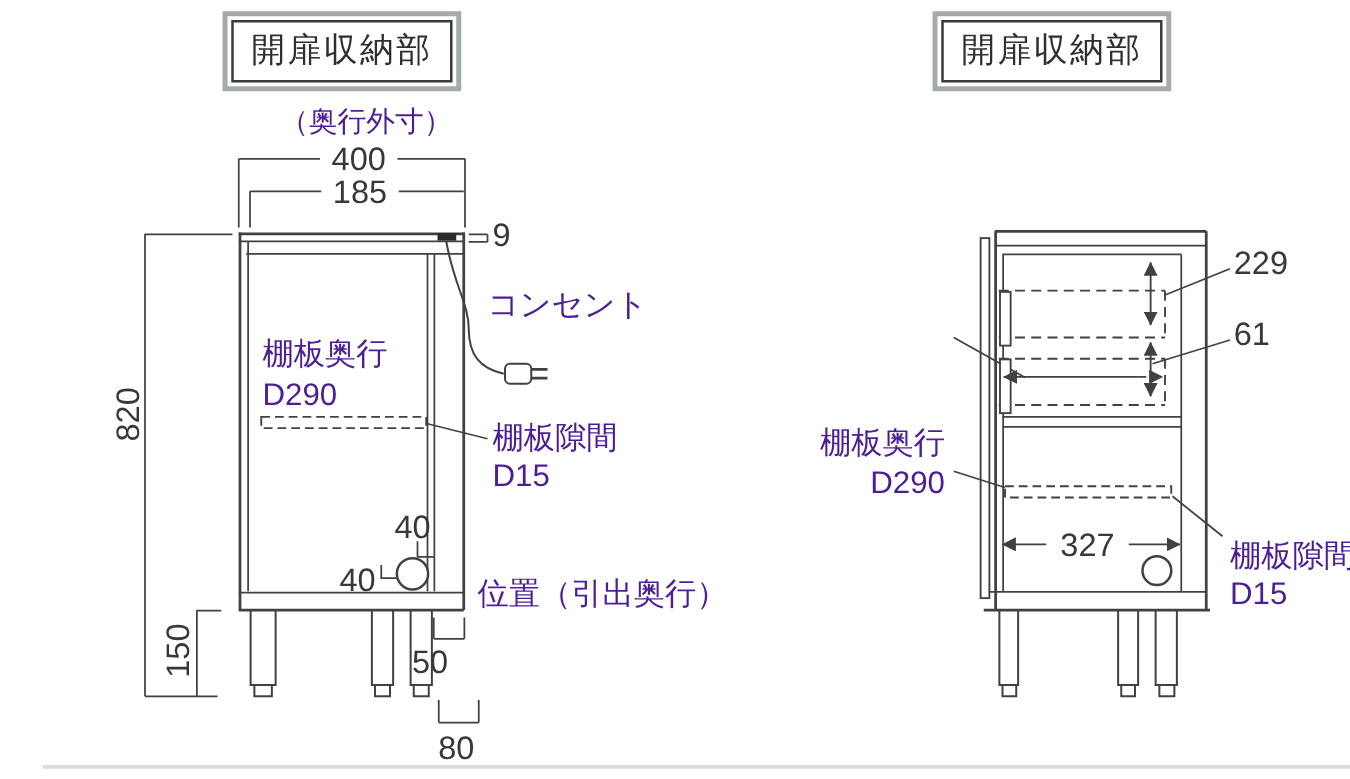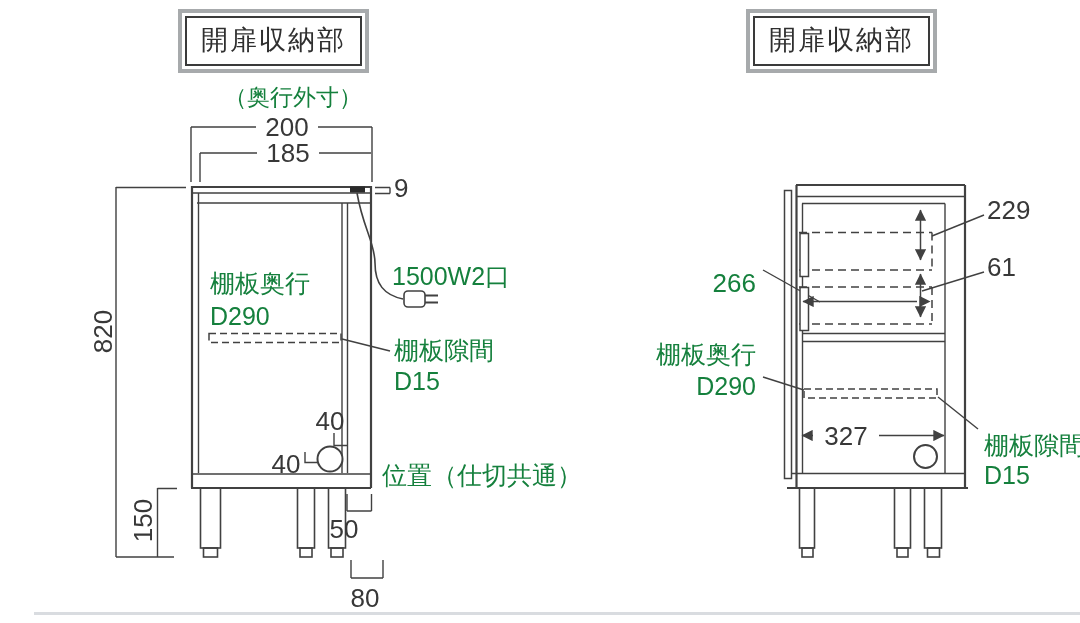--- a/index.html
+++ b/index.html
@@ -1,21 +1,21 @@
 <!DOCTYPE html>
 <html><head>
 <meta charset="utf-8">
 <style>
   html,body{margin:0;padding:0;background:#ffffff;}
   #canvas{
     position:relative;width:1080px;height:623px;background:#ffffff;overflow:hidden;
     font-family:Liberation Sans, sans-serif;color:#383838;margin-left:34px;
   }
   svg{position:absolute;left:0;top:0;z-index:1;}
-  .lbl{position:absolute;z-index:2;font-size:25px;line-height:1.25;color:#15803d;white-space:nowrap;}
+  .lbl{position:absolute;z-index:2;font-size:25px;line-height:1.25;color:#4c1d95;white-space:nowrap;}
   .num{position:absolute;z-index:2;font-size:26px;color:#383838;white-space:nowrap;}
   .bgw{background:#ffffff;padding:0 5px;}
   .ctr{text-align:center;}
   .rgt{text-align:right;}
   .rot{transform:rotate(-90deg);transform-origin:center center;text-align:center;}
   .titlebox{
     position:absolute;z-index:2;border:4px solid #a7aaac;background:#ffffff;padding:3px;
   }
   .titlebox .inner{
     border:2px solid #3a3a3a;padding:4px 14px 6px 14px;font-size:27px;letter-spacing:2px;
@@ -149,51 +149,50 @@
 
   <div class="titlebox" style="left:144px;top:9px;">
     <div class="inner">開扉収納部</div>
   </div>
   <div class="titlebox" style="left:712px;top:9px;">
     <div class="inner">開扉収納部</div>
   </div>
 
   <div class="lbl" style="left:190px;top:83px;font-size:23px;">（奥行外寸）</div>
 
-  <div class="num bgw ctr" style="left:222px;top:112px;width:52px;">200</div>
+  <div class="num bgw ctr" style="left:222px;top:112px;width:52px;">400</div>
   <div class="num bgw ctr" style="left:223px;top:138px;width:52px;">185</div>
   <div class="num" style="left:360px;top:173px;">9</div>
 
   <div class="num rot" style="left:34px;top:316px;width:70px;">820</div>
   <div class="num rot" style="left:74px;top:505px;width:70px;">150</div>
 
   <div class="lbl" style="left:176px;top:268px;">棚板奥行</div>
   <div class="lbl" style="left:176px;top:301px;">D290</div>
 
-  <div class="lbl" style="left:358px;top:261px;">1500W2口</div>
+  <div class="lbl" style="left:356px;top:229px;">コンセント</div>
 
   <div class="lbl" style="left:360px;top:335px;">棚板隙間</div>
   <div class="lbl" style="left:360px;top:366px;">D15</div>
 
   <div class="num ctr" style="left:278px;top:406px;width:36px;">40</div>
   <div class="num ctr" style="left:234px;top:449px;width:36px;">40</div>
 
-  <div class="lbl" style="left:348px;top:460px;">位置（仕切共通）</div>
+  <div class="lbl" style="left:348px;top:460px;">位置（引出奥行）</div>
 
   <div class="num ctr" style="left:292px;top:514px;width:36px;">50</div>
   <div class="num ctr" style="left:313px;top:583px;width:36px;">80</div>
 
-  <div class="lbl rgt" style="left:622px;top:267px;width:100px;font-size:26px;">266</div>
 
   <div class="lbl rgt" style="left:622px;top:339px;width:100px;">棚板奥行</div>
   <div class="lbl rgt" style="left:622px;top:371px;width:100px;">D290</div>
 
   <div class="num" style="left:953px;top:195px;">229</div>
   <div class="num" style="left:953px;top:252px;">61</div>
 
-  <div class="num bgw ctr" style="left:779px;top:421px;width:56px;">327</div>
+  <div class="num bgw ctr" style="left:803px;top:421px;width:56px;">327</div>
 
   <div class="lbl" style="left:950px;top:430px;">棚板隙間</div>
   <div class="lbl" style="left:950px;top:460px;">D15</div>
 
   <div class="separator"></div>
 
 </div>
 
 </body></html>

